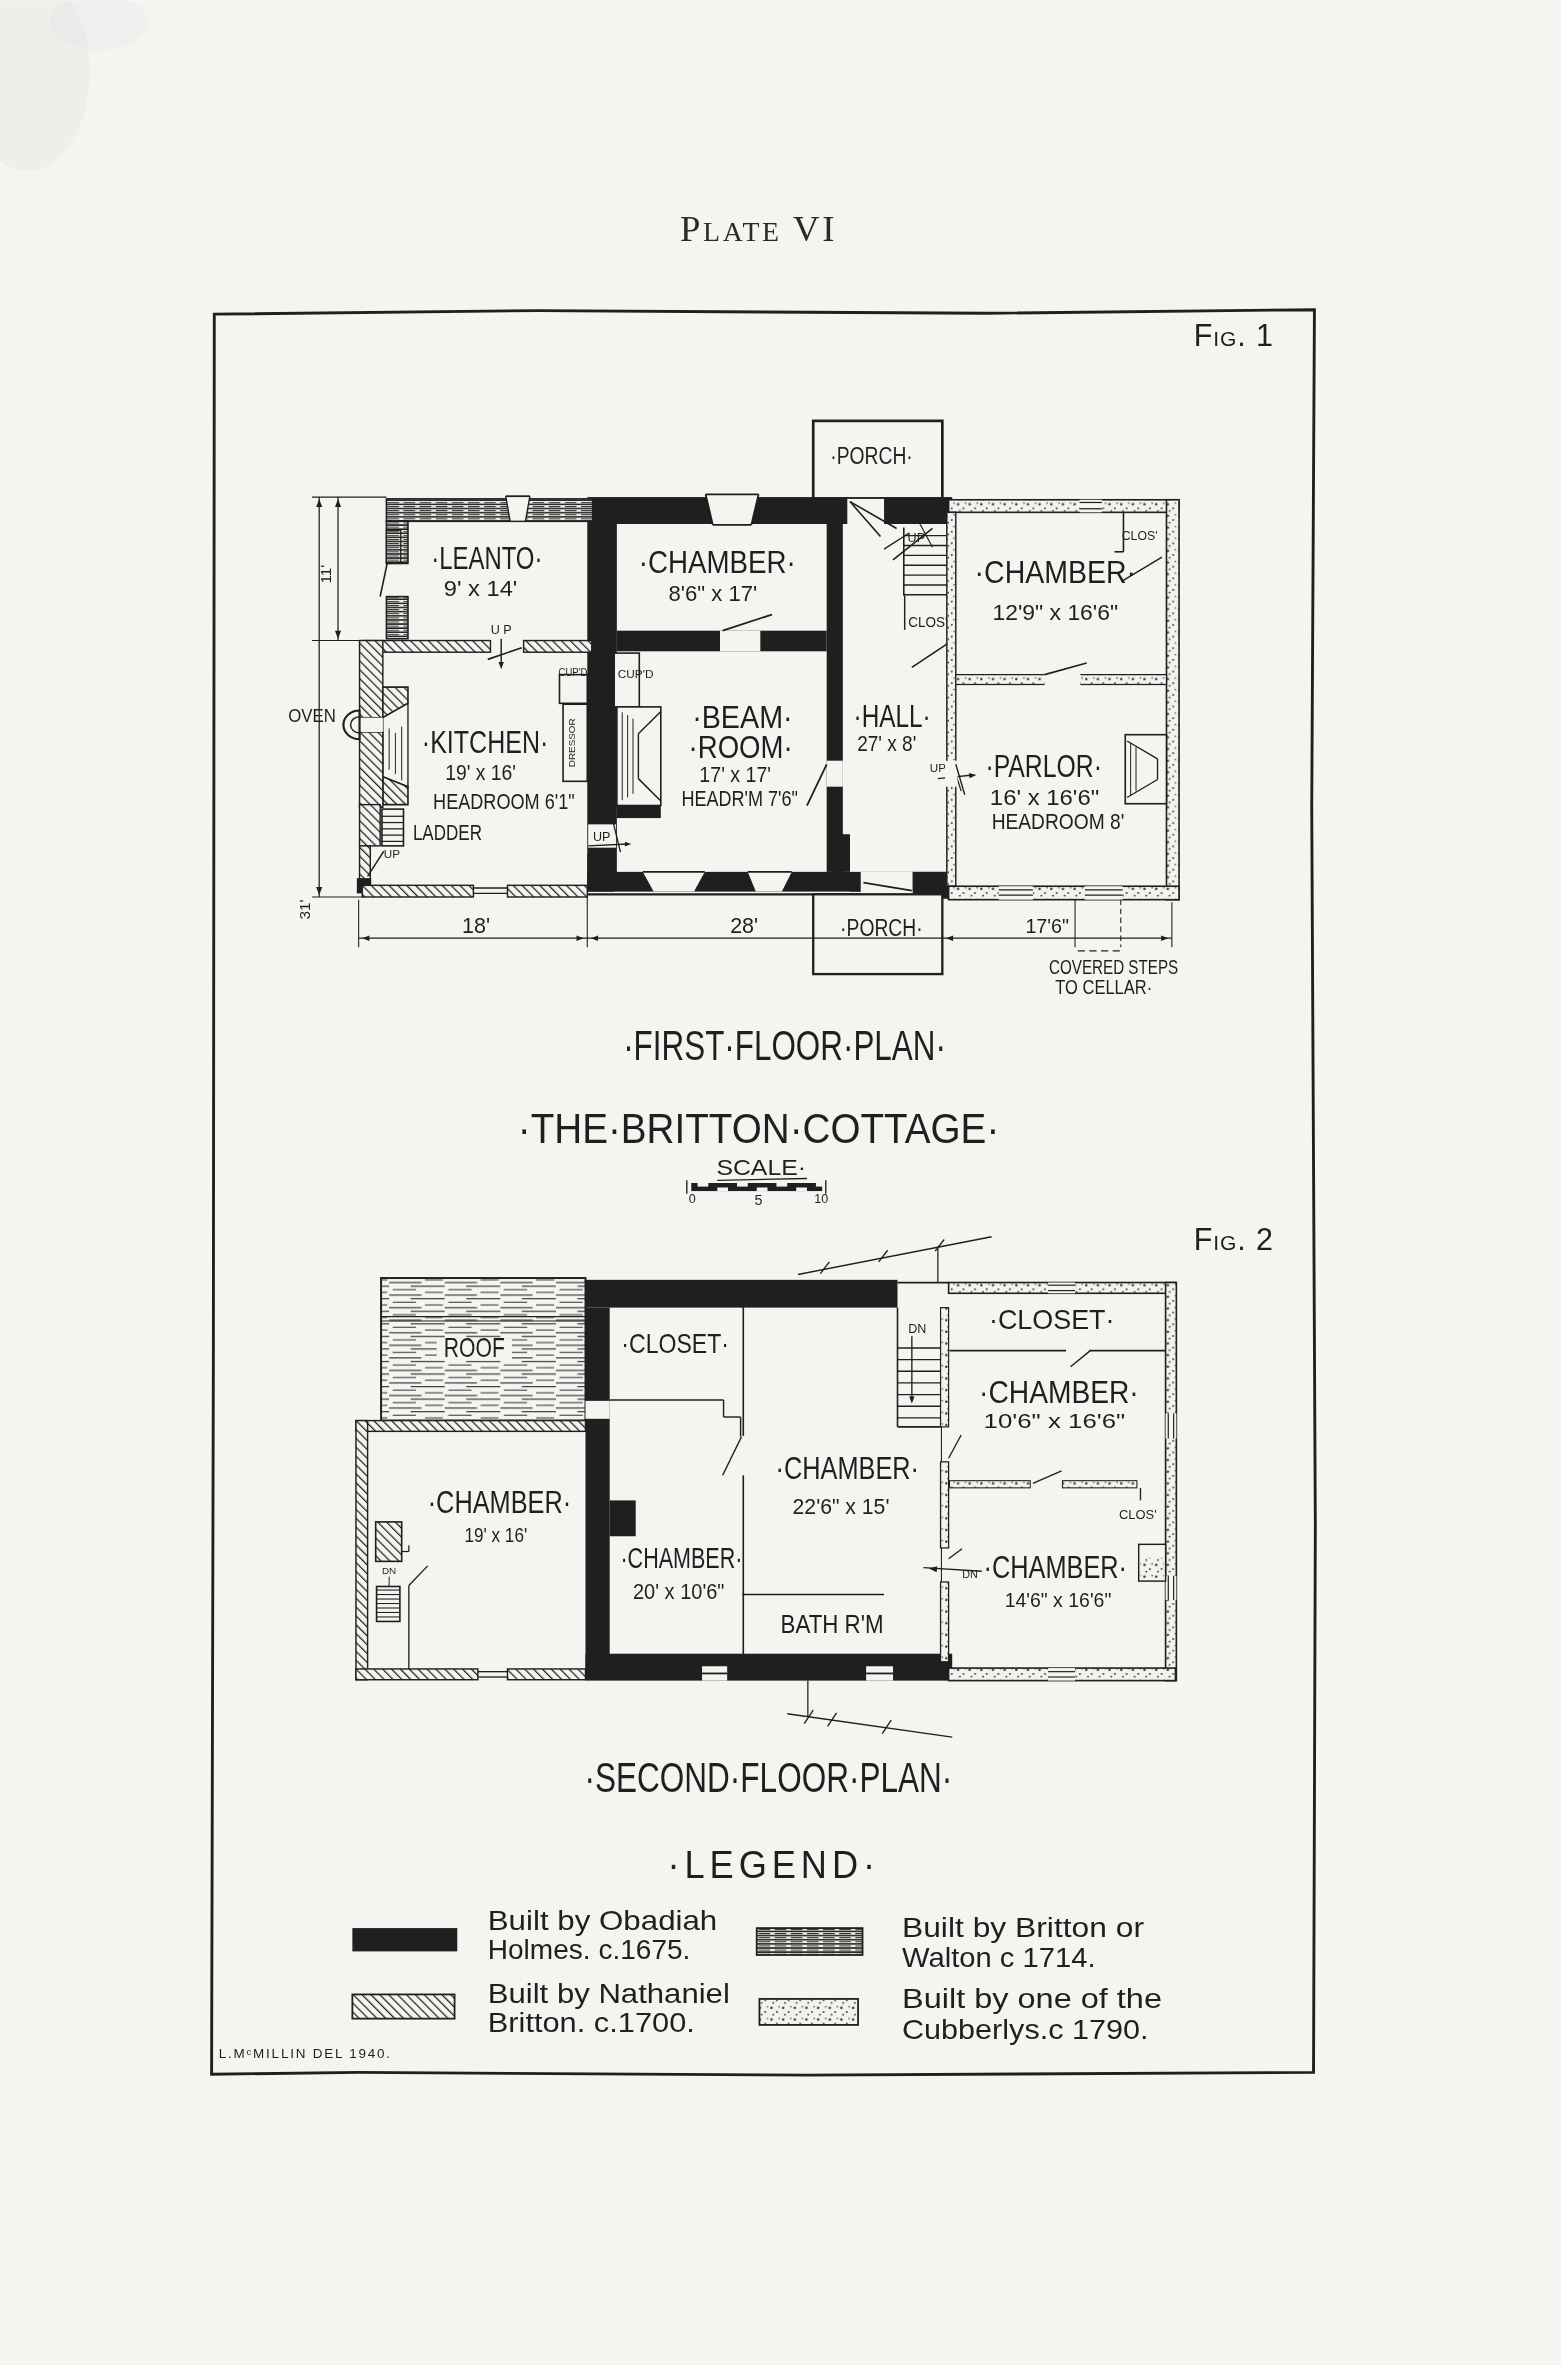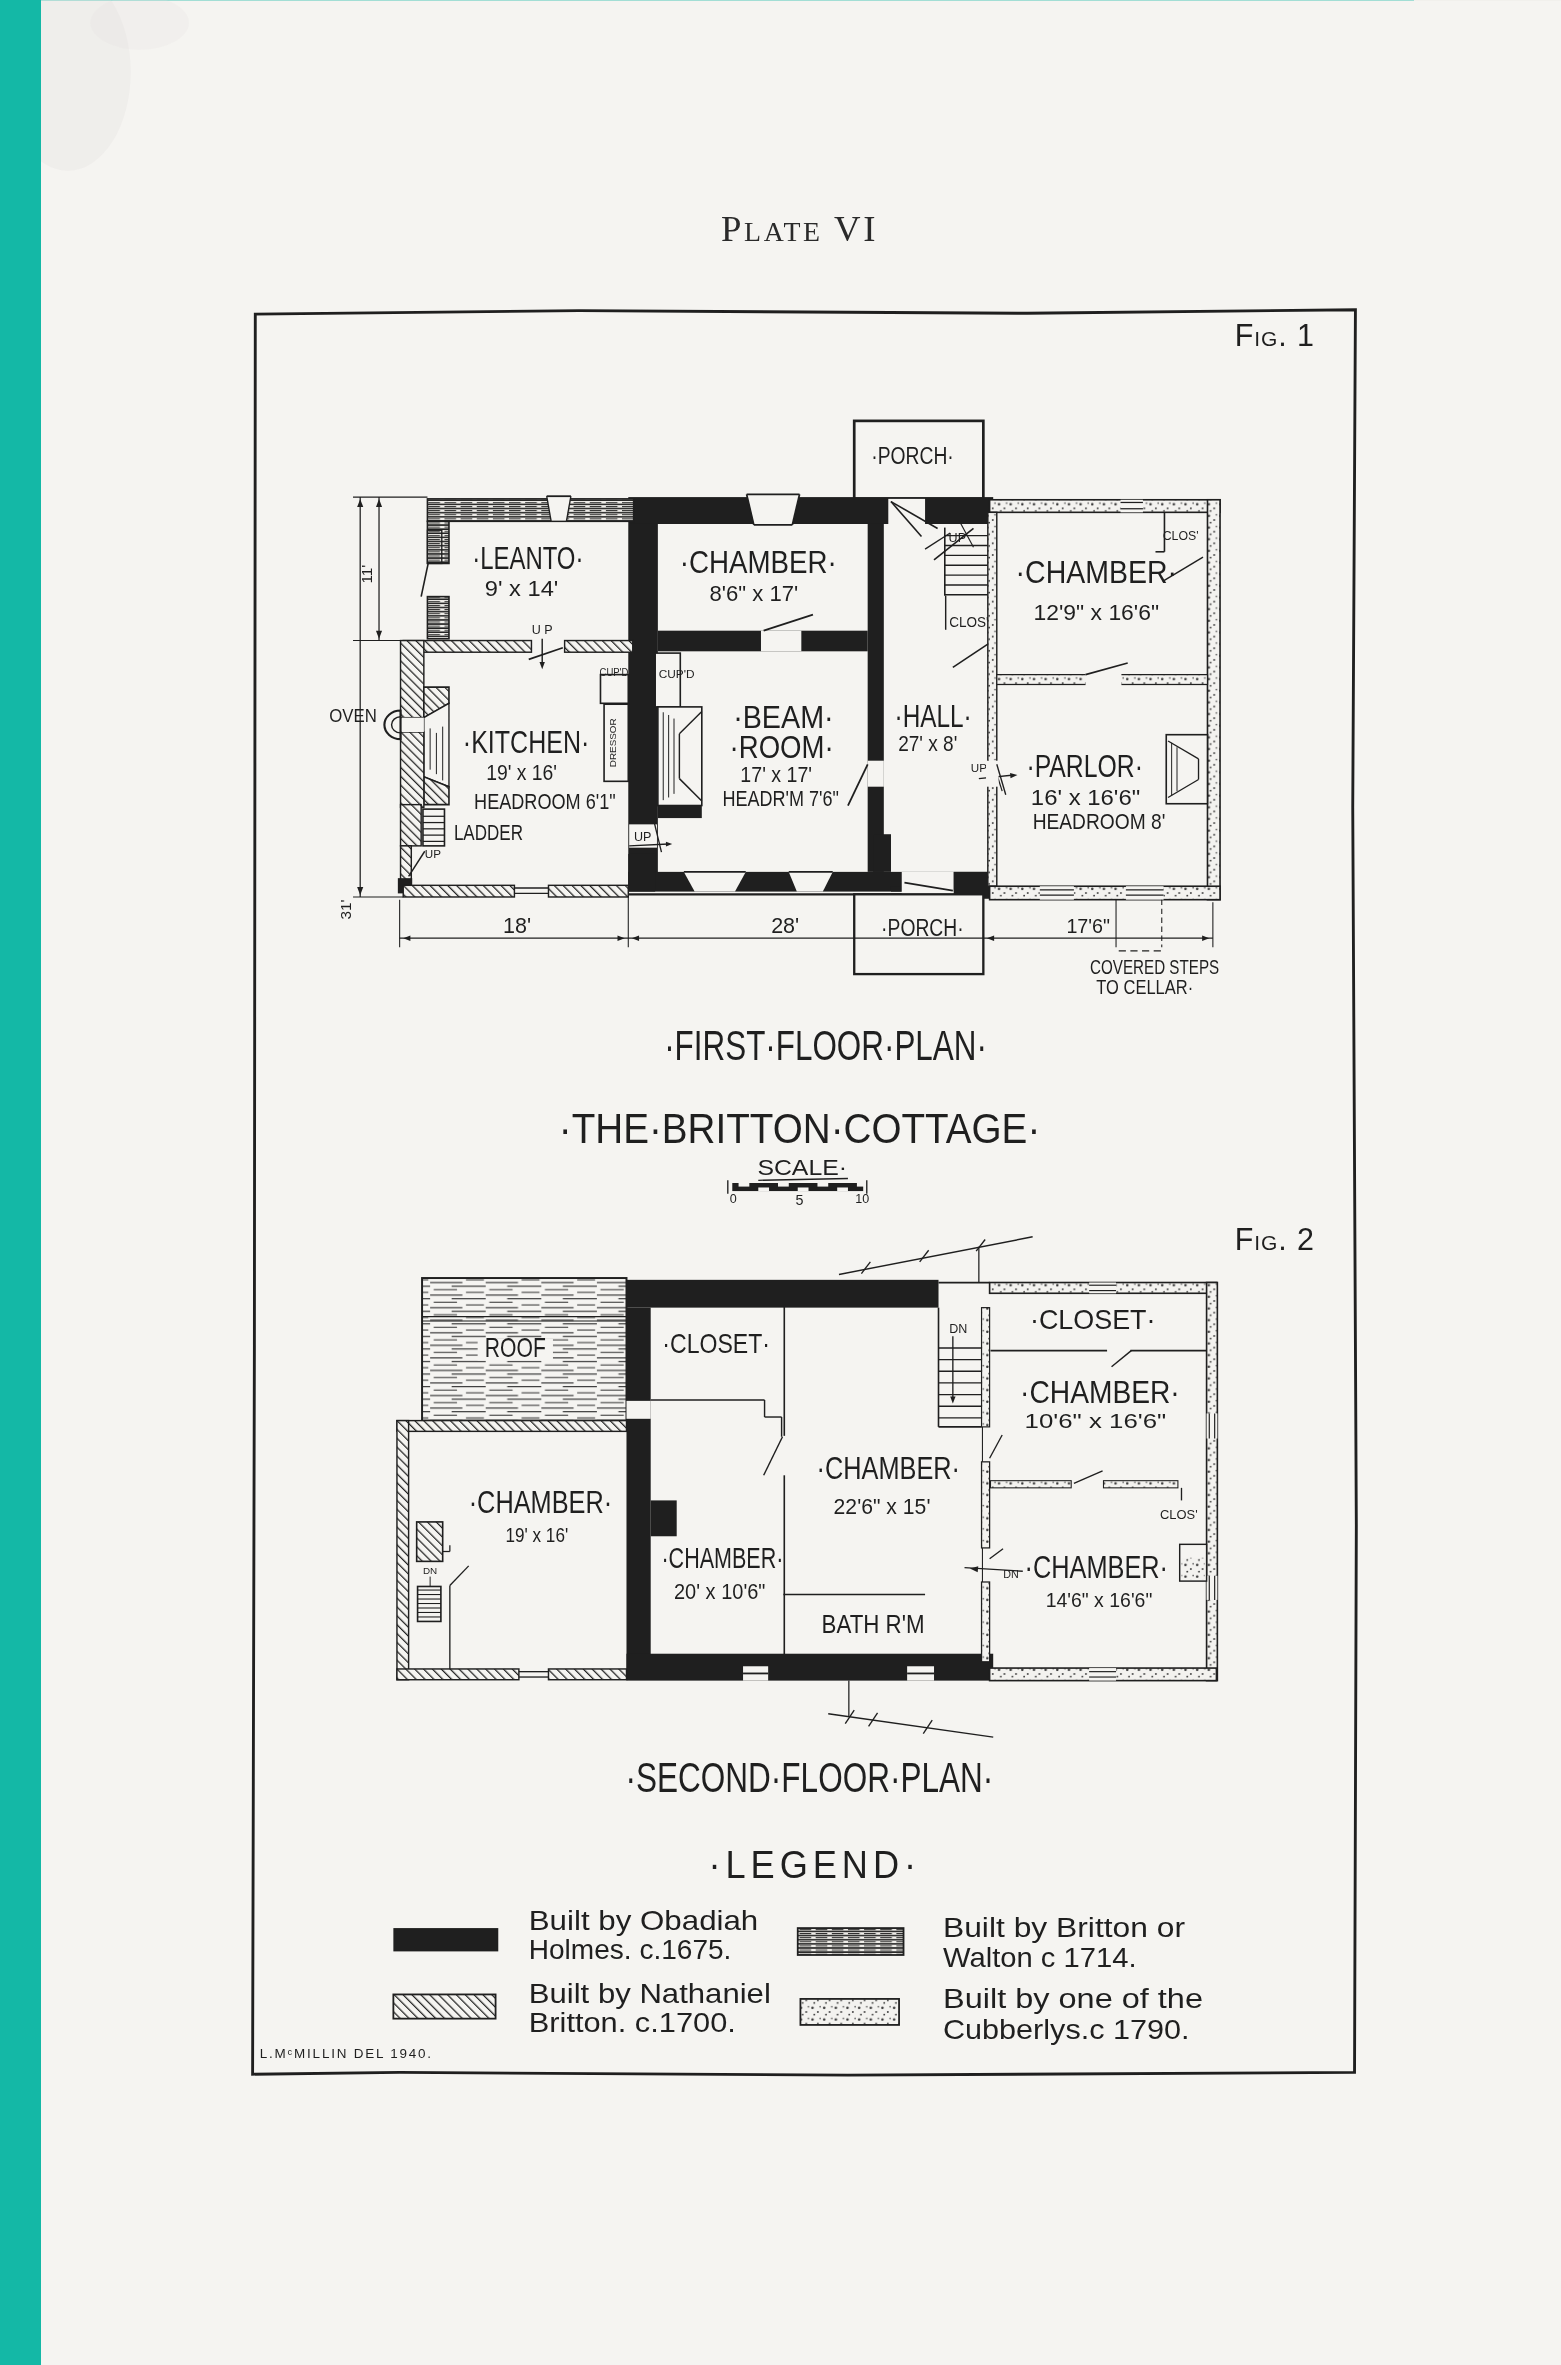--- a/index.html
+++ b/index.html
@@ -1,14 +1,14 @@
 <!DOCTYPE html>
 <html style="font-size:14.3px"><head><meta charset="utf-8"><style>
 html,body{margin:0;padding:0;background:#e9e8e5;}
-#page{width:1373px;height:2366px;position:relative;background:#14b8a6;padding-left:41px;}
+#page{width:1373px;height:2366px;position:relative;background:#ffffff;}
 svg{display:block}
 </style></head><body>
 <div id="page">
 <svg width="1561" height="2366" viewBox="0 0 1741 2638" xmlns="http://www.w3.org/2000/svg">
 <defs>
 <pattern id="hatch" width="7" height="7" patternTransform="rotate(-45)" patternUnits="userSpaceOnUse">
   <rect width="7" height="7" fill="#f5f4f1"></rect>
   <line x1="0" y1="0" x2="0" y2="7" stroke="#242424" stroke-width="2.8"></line>
 </pattern>
 <pattern id="brick" width="18" height="4.6" patternUnits="userSpaceOnUse">

